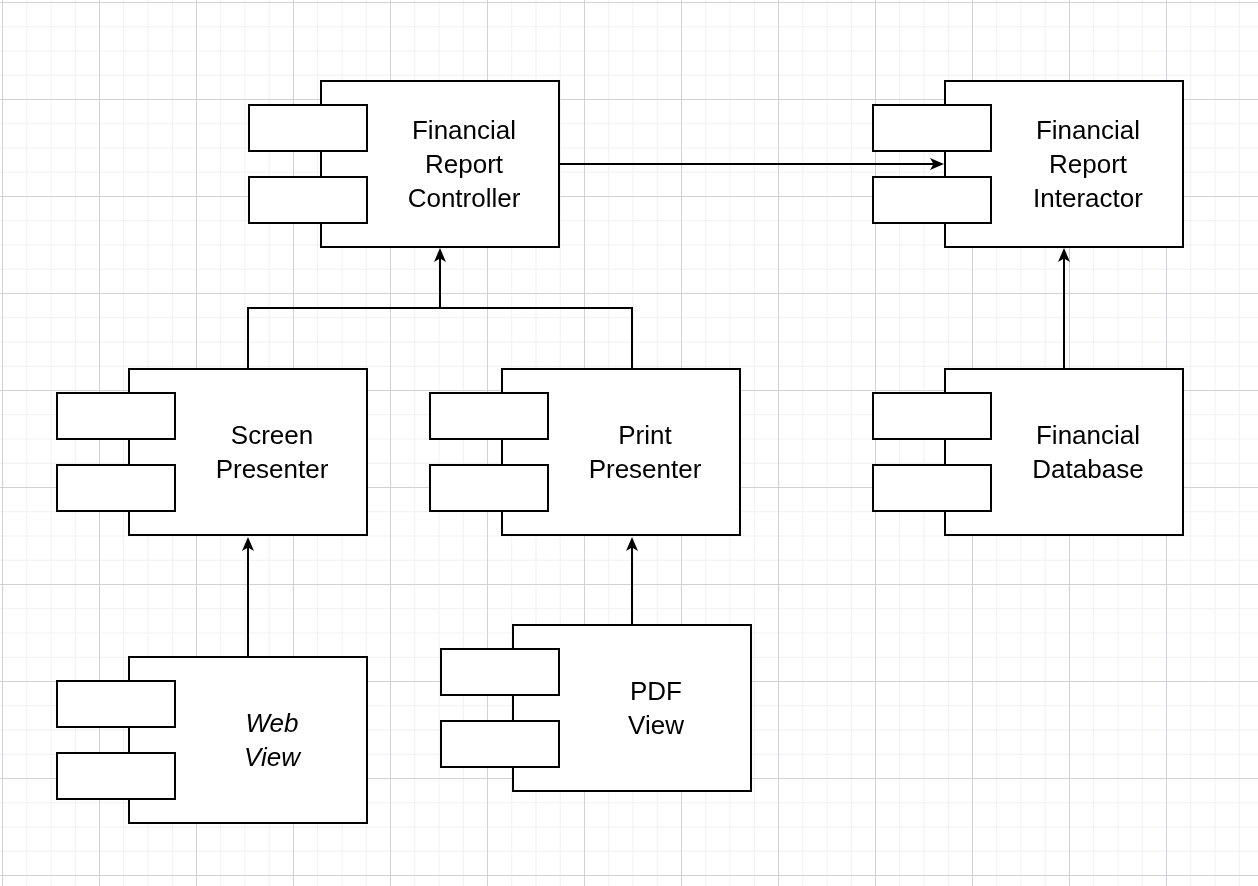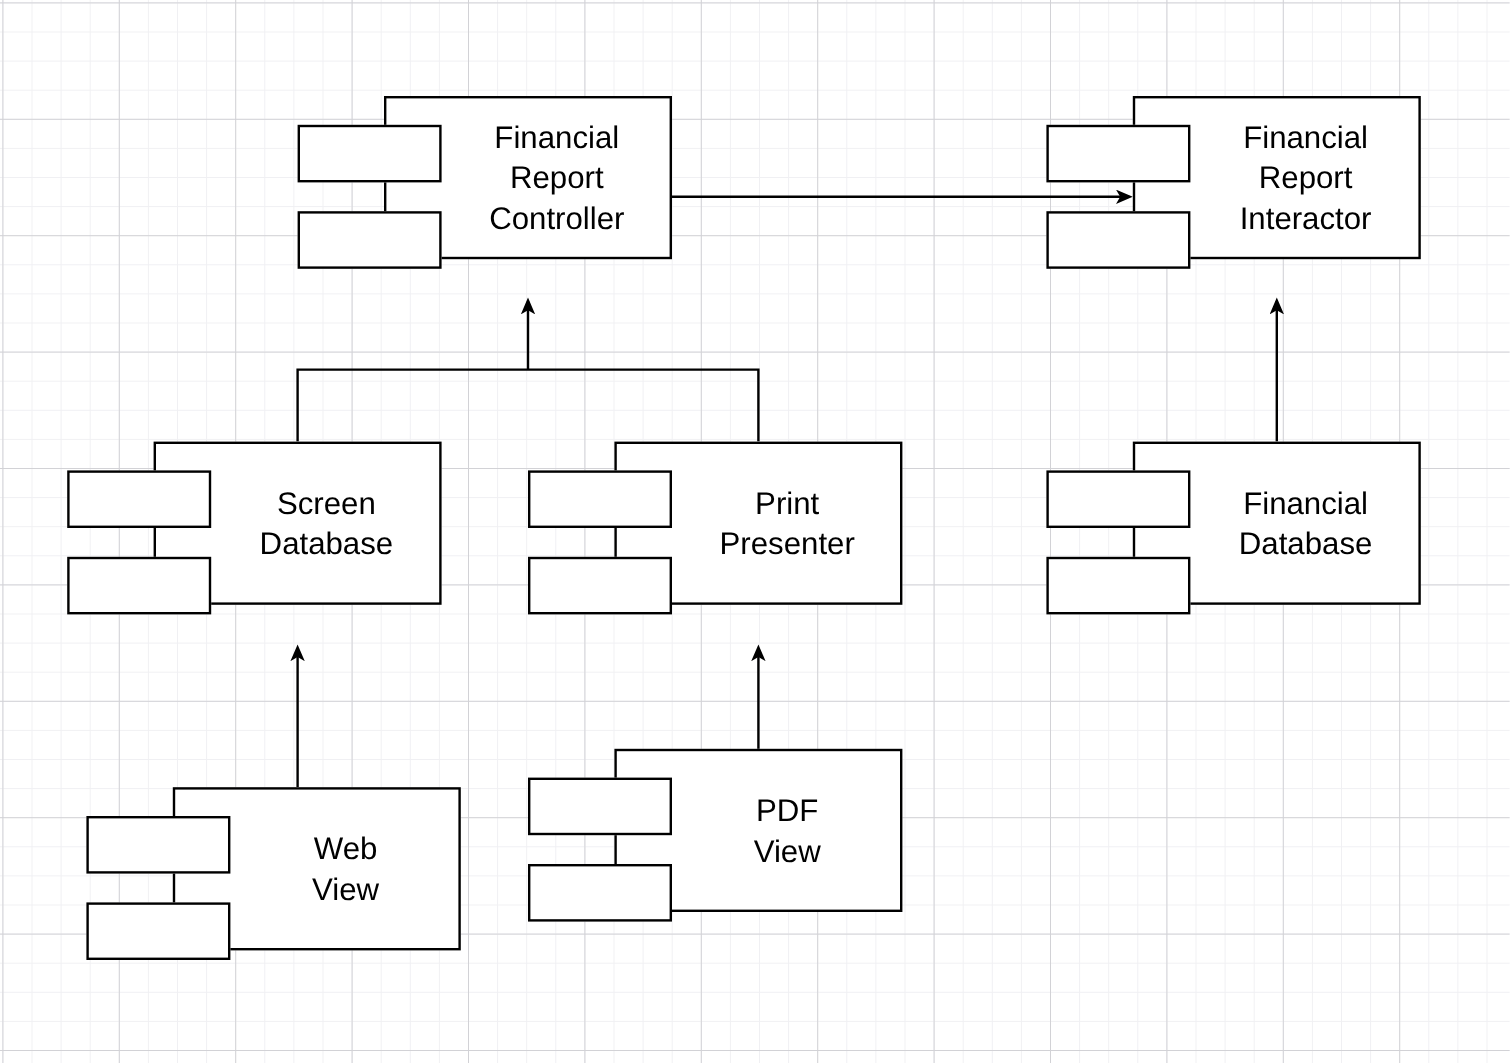--- a/index.html
+++ b/index.html
@@ -22,21 +22,21 @@
       linear-gradient(to right, #d2d2d6 1px, transparent 1px),
       linear-gradient(to bottom, #d2d2d6 1px, transparent 1px),
       linear-gradient(to right, #f0f0f3 1px, transparent 1px),
       linear-gradient(to bottom, #f0f0f3 1px, transparent 1px);
     background-size: 97px 97px, 97px 97px, 24.25px 24.25px, 24.25px 24.25px;
     background-position: 2px 2px;
   }
   .component {
     position: absolute;
     width: 240px;
-    height: 136px;
+    height: 168px;
     background: #ffffff;
     border: 2px solid #000000;
     box-sizing: border-box;
   }
   .port {
     position: absolute;
     left: -74px;
     width: 120px;
     height: 48px;
     background: #ffffff;
@@ -109,40 +109,40 @@
   <div class="component" style="left:944px; top:80px;">
     <div class="component-label">Financial
 Report
 Interactor</div>
     <div class="port port-top"></div>
     <div class="port port-bottom"></div>
   </div>
 
   <div class="component" style="left:128px; top:368px;">
     <div class="component-label">Screen
-Database</div>
+Presenter</div>
     <div class="port port-top"></div>
     <div class="port port-bottom"></div>
   </div>
 
-  <div class="component" style="left:512px; top:368px;">
+  <div class="component" style="left:501px; top:368px;">
     <div class="component-label">Print
 Presenter</div>
     <div class="port port-top"></div>
     <div class="port port-bottom"></div>
   </div>
 
   <div class="component" style="left:944px; top:368px;">
     <div class="component-label">Financial
 Database</div>
     <div class="port port-top"></div>
     <div class="port port-bottom"></div>
   </div>
 
-  <div class="component" style="left:144px; top:656px;">
+  <div class="component" style="left:128px; top:656px;font-style:italic;">
     <div class="component-label">Web
 View</div>
     <div class="port port-top"></div>
     <div class="port port-bottom"></div>
   </div>
 
   <div class="component" style="left:512px; top:624px;">
     <div class="component-label">PDF
 View</div>
     <div class="port port-top"></div>

